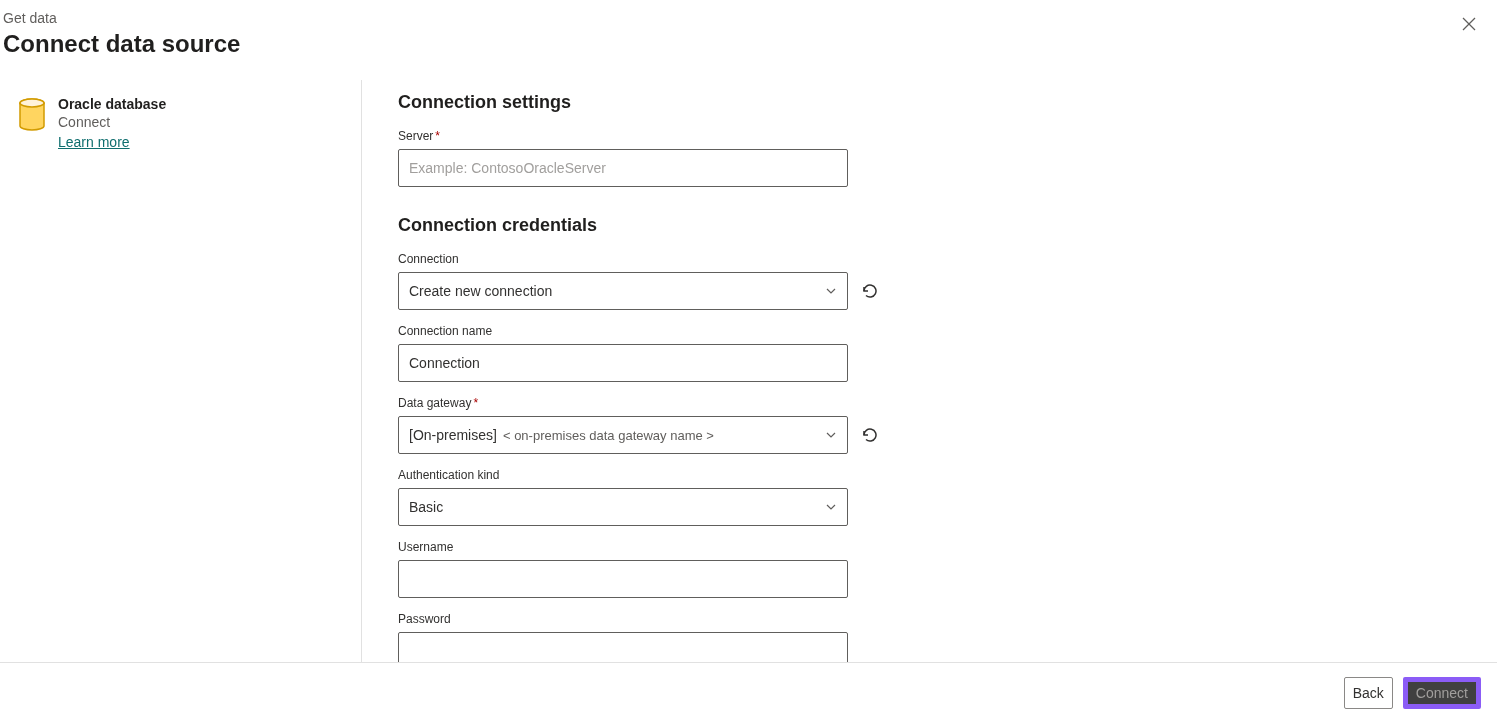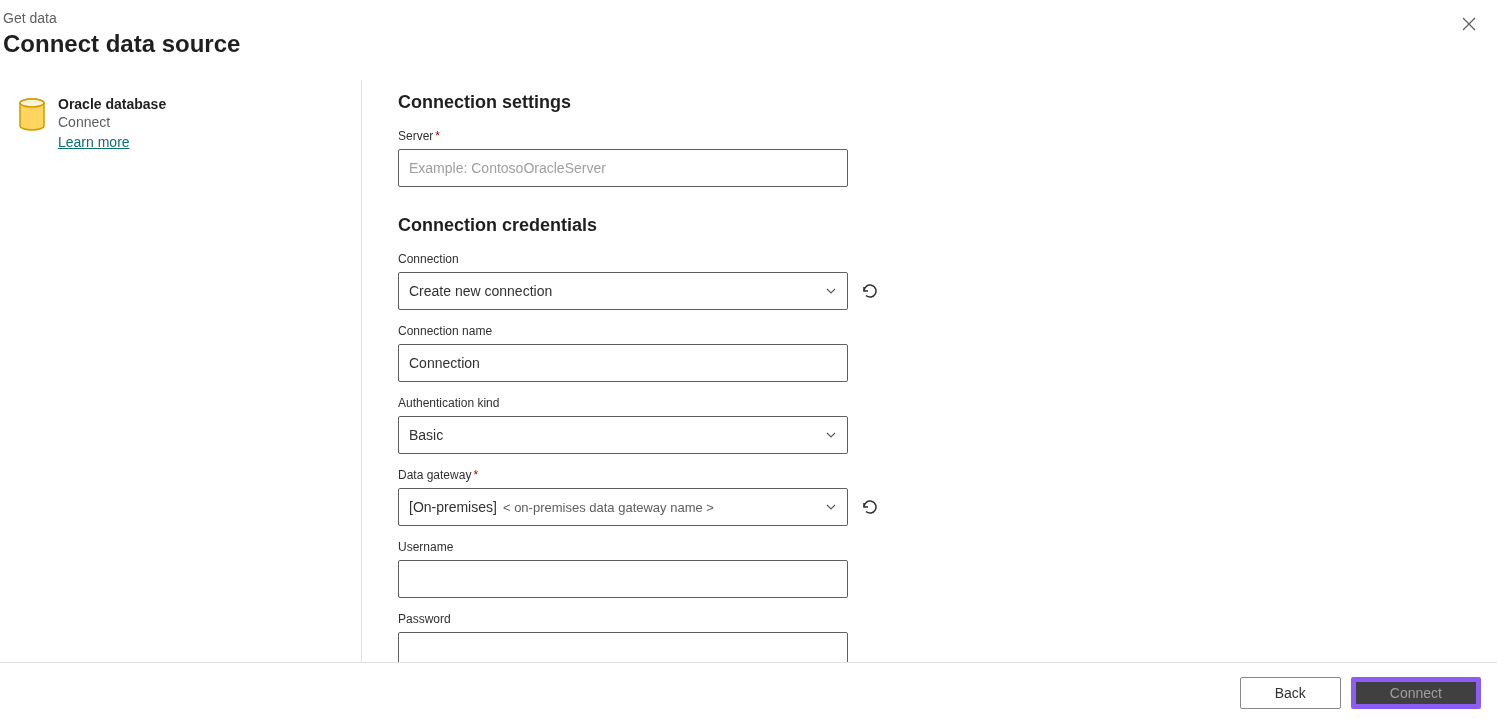--- a/index.html
+++ b/index.html
@@ -34,21 +34,21 @@
     .text-input, .select { width: 450px; height: 38px; border: 1px solid #605e5c; border-radius: 2px; padding: 0 10px; font-size: 14px; color: #323130; background: #fff; }
     .text-input::placeholder { color: #a19f9d; }
     .select { display: flex; align-items: center; justify-content: space-between; cursor: pointer; }
     .select-text { color: #323130; font-size: 14px; overflow: hidden; text-overflow: ellipsis; white-space: nowrap; }
     .select-sub { color: #605e5c; font-size: 13px; margin-left: 6px; }
     .chevron { width: 12px; height: 12px; flex-shrink: 0; }
     .refresh-btn { width: 20px; height: 20px; cursor: pointer; display: flex; align-items: center; justify-content: center; background: none; border: none; color: #323130; }
     .refresh-btn svg { width: 18px; height: 18px; }
 
     .footer { position: absolute; bottom: 0; left: 0; right: 0; height: 60px; border-top: 1px solid #e1e1e1; display: flex; align-items: center; justify-content: flex-end; padding: 0 16px; gap: 10px; }
-    .btn { height: 32px; padding: 0 34px; font-size: 14px; border-radius: 2px; cursor: pointer; }
+    .btn { height: 32px; padding: 0 8px; font-size: 14px; border-radius: 2px; cursor: pointer; }
     .btn-secondary { background: #fff; border: 1px solid #8a8886; color: #323130; }
     .btn-primary { background: #404040; border: 5px solid #8b5cf6; color: #a19f9d; cursor: default; }
   </style>
 </head>
 <body>
 
 <div class="header">
   <div class="breadcrumb">Get data</div>
   <div class="title">Connect data source</div>
 </div>
@@ -107,44 +107,44 @@
           </button>
         </div>
       </div>
 
       <div class="field">
         <label class="field-label">Connection name</label>
         <input class="text-input" type="text" value="Connection" style="">
       </div>
 
       <div class="field">
-        <label class="field-label">Authentication kind</label>
-        <div class="select">
-          <span class="select-text">Basic</span>
-          <svg class="chevron" viewBox="0 0 12 12" stroke="#605e5c" stroke-width="1.2" fill="none">
-              <polyline points="2,4 6,8 10,4"></polyline>
-            </svg>
-        </div>
-      </div>
-
-      <div class="field">
         <label class="field-label"><span>Data gateway</span><span class="required">*</span></label>
         <div class="row">
           <div class="select">
             <span class="select-text"><span>[On-premises]</span><span class="select-sub">&lt; on-premises data gateway name &gt;</span></span>
             <svg class="chevron" viewBox="0 0 12 12" stroke="#605e5c" stroke-width="1.2" fill="none">
                 <polyline points="2,4 6,8 10,4"></polyline>
               </svg>
           </div>
           <button class="refresh-btn">
             <svg viewBox="0 0 18 18" fill="none" stroke="currentColor" stroke-width="1.5">
                 <path d="M 3 9 A 6 6 0 1 1 5 13.5"></path>
                 <polyline points="3,5 3,9 7,9"></polyline>
               </svg>
           </button>
+        </div>
+      </div>
+
+      <div class="field">
+        <label class="field-label">Authentication kind</label>
+        <div class="select">
+          <span class="select-text">Basic</span>
+          <svg class="chevron" viewBox="0 0 12 12" stroke="#605e5c" stroke-width="1.2" fill="none">
+              <polyline points="2,4 6,8 10,4"></polyline>
+            </svg>
         </div>
       </div>
 
       <div class="field">
         <label class="field-label">Username</label>
         <input class="text-input" type="text" value="" style="">
       </div>
 
       <div class="field">
         <label class="field-label">Password</label>

